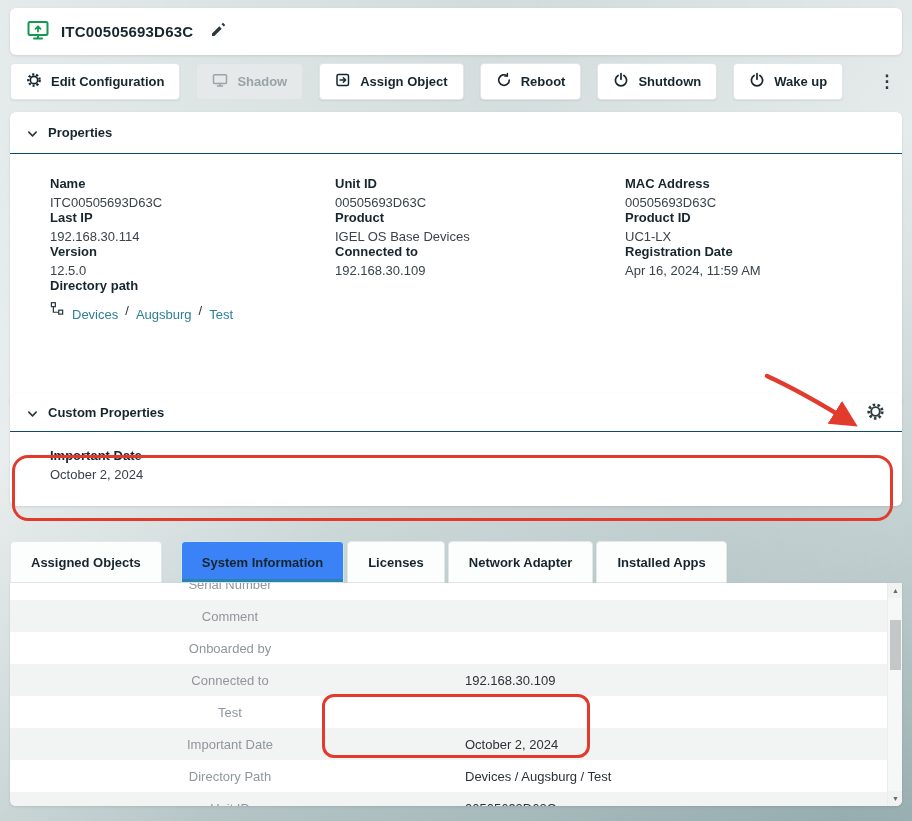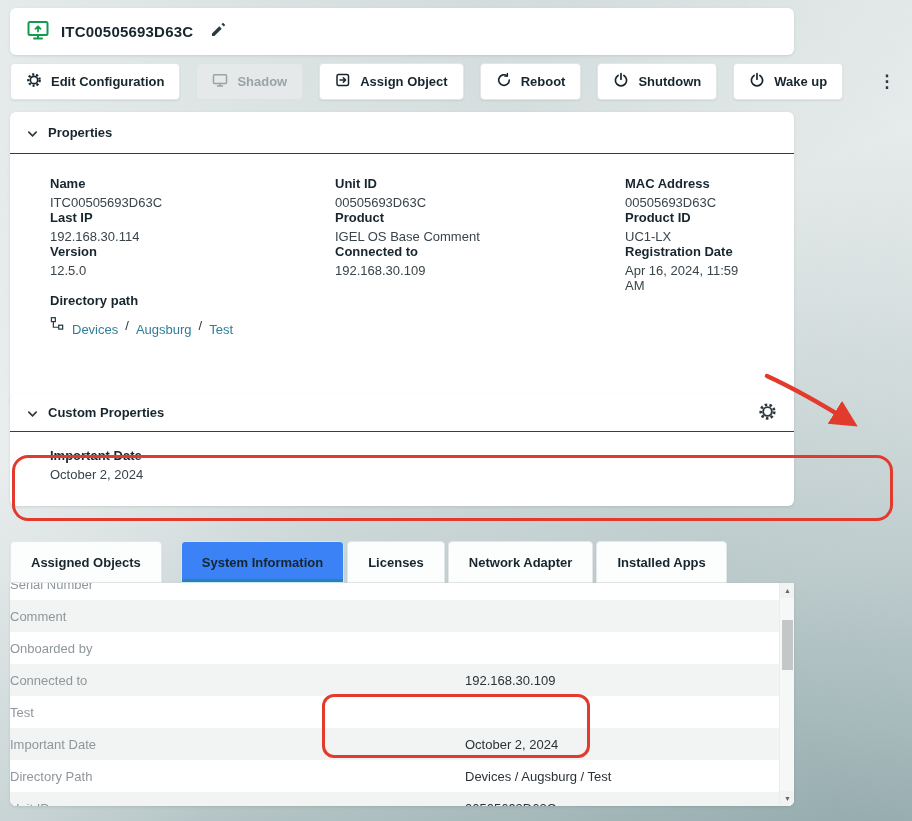--- a/index.html
+++ b/index.html
@@ -8,21 +8,21 @@
     font-family:"Liberation Sans", sans-serif;
     position:relative;
     overflow:hidden;
     color:#17262e;
     background:
       linear-gradient(115deg, rgba(255,255,255,.55) 0%, rgba(255,255,255,0) 45%),
       linear-gradient(245deg, rgba(255,255,255,.30) 0%, rgba(255,255,255,0) 35%),
       linear-gradient(160deg, #c6d2d2 0%, #dde4e4 40%, #b9c8c9 75%, #93aaad 100%);
   }
   .card {
-    position:absolute; left:10px; width:784px; background:#fff;
+    position:absolute; left:10px; width:892px; background:#fff;
     border-radius:6px; box-shadow:0 1px 3px rgba(0,0,0,.10);
   }
   
   .title-card { top:8px; height:47px; display:flex; align-items:center; padding:0 16px; gap:11px; }
   .title-text { font-size:15px; font-weight:700; letter-spacing:.2px; }
   .icon-btn { display:inline-flex; align-items:center; justify-content:center; background:none; border:none; cursor:pointer; margin-left:6px; }
   
   .toolbar { position:absolute; top:62px; left:10px; width:892px; height:38px; display:flex; gap:16px; align-items:center; }
   .tb-btn {
     display:inline-flex; align-items:center; gap:9px; padding:0 15px; height:37px;
@@ -55,21 +55,21 @@
     display:flex; align-items:center; padding:0 20px; background:#fcfdfd;
     border:1px solid #e3e7e7; border-radius:4px 4px 0 0; font-size:13px; font-weight:700;
     color:#17262e; cursor:pointer; box-shadow:0 1px 2px rgba(0,0,0,.05); white-space:nowrap;
   }
   .tab.active { background:#3b82f6; border-color:#cde9f7; box-shadow:inset 0 -3px 0 #2a84ae;margin-left:16px; }
   
   .table-card { top:583px; height:223px; border-radius:0 0 6px 6px; overflow:hidden; }
   .t-rows { margin-top:-15px; width:877px; }
   .t-row { height:32px; display:flex; align-items:center; }
   .t-row.alt { background:#f2f3f3; }
-  .t-label { width:440px; text-align:left; font-size:13px; color:#8e979c; }
+  .t-label { width:440px; text-align:center; font-size:13px; color:#8e979c; }
   .t-value { margin-left:15px; font-size:13px; color:#2b3338; }
   
   .vscroll { position:absolute; top:0; right:0; bottom:0; width:15px; background:#f6f7f7; border-left:1px solid #ececec; }
   .scroll-arrow { position:absolute; left:0; width:15px; height:15px; display:flex; align-items:center; justify-content:center;
     font-size:7px; color:#5f6a6d; background:#f1f2f2; border:none; cursor:pointer; }
   .scroll-arrow.up { top:0; } .scroll-arrow.down { bottom:0; }
   .scroll-thumb { position:absolute; left:2px; top:37px; width:11px; height:50px; background:#c4c7c7; cursor:grab; }
   
   .annot { position:absolute; border:3px solid #e23b2e; pointer-events:none; z-index:10; background:transparent; }
   .annot-1 { left:12px; top:455px; width:881px; height:66px; border-radius:16px; }
@@ -178,21 +178,21 @@
     <div>
       <div class="f-label">MAC Address</div>
       <div class="f-value">00505693D63C</div>
     </div>
     <div>
       <div class="f-label">Last IP</div>
       <div class="f-value">192.168.30.114</div>
     </div>
     <div>
       <div class="f-label">Product</div>
-      <div class="f-value">IGEL OS Base Comment</div>
+      <div class="f-value">IGEL OS Base Devices</div>
     </div>
     <div>
       <div class="f-label">Product ID</div>
       <div class="f-value">UC1-LX</div>
     </div>
     <div>
       <div class="f-label">Version</div>
       <div class="f-value">12.5.0</div>
     </div>
     <div>

